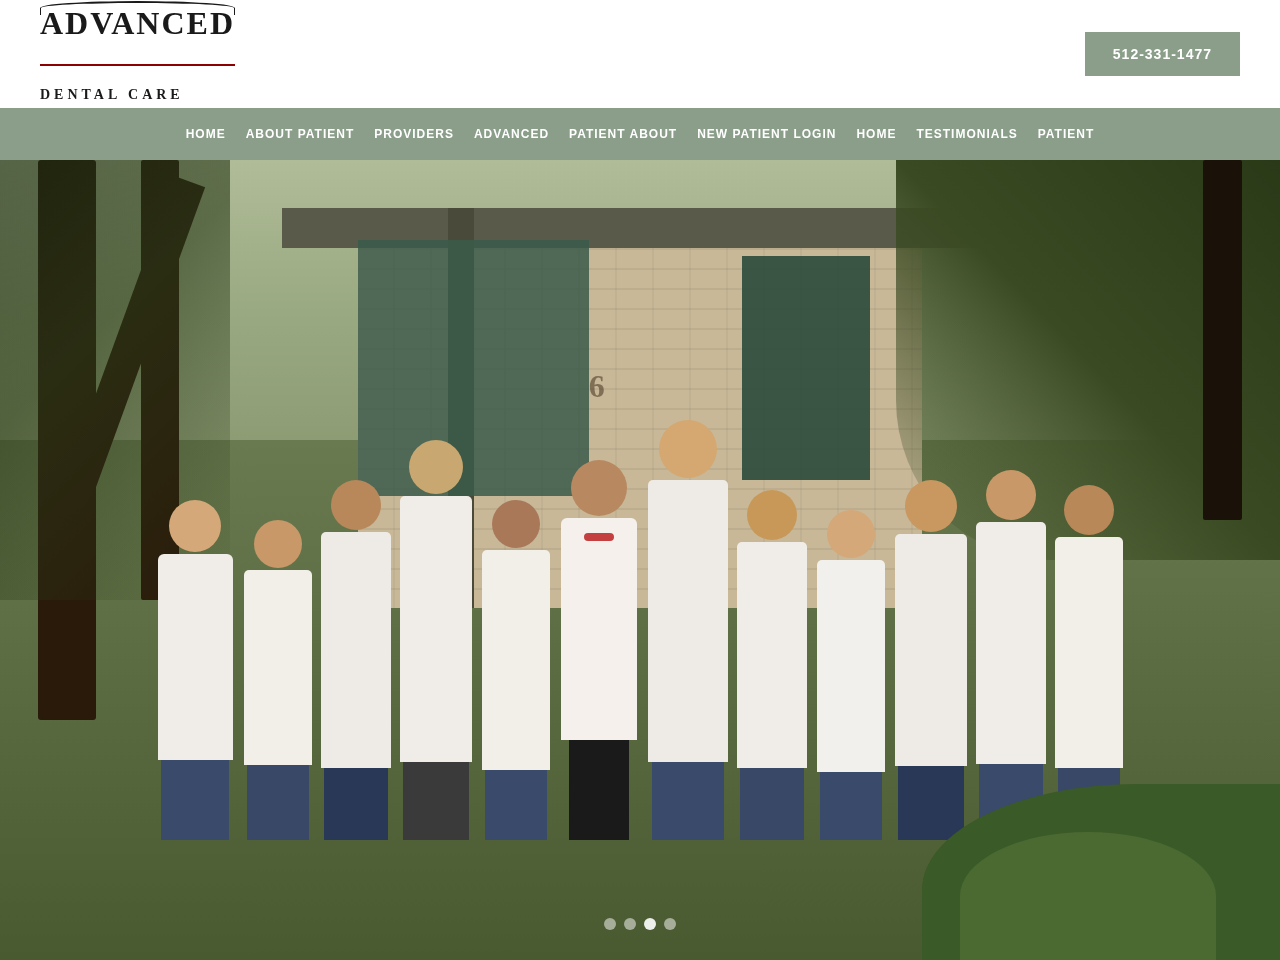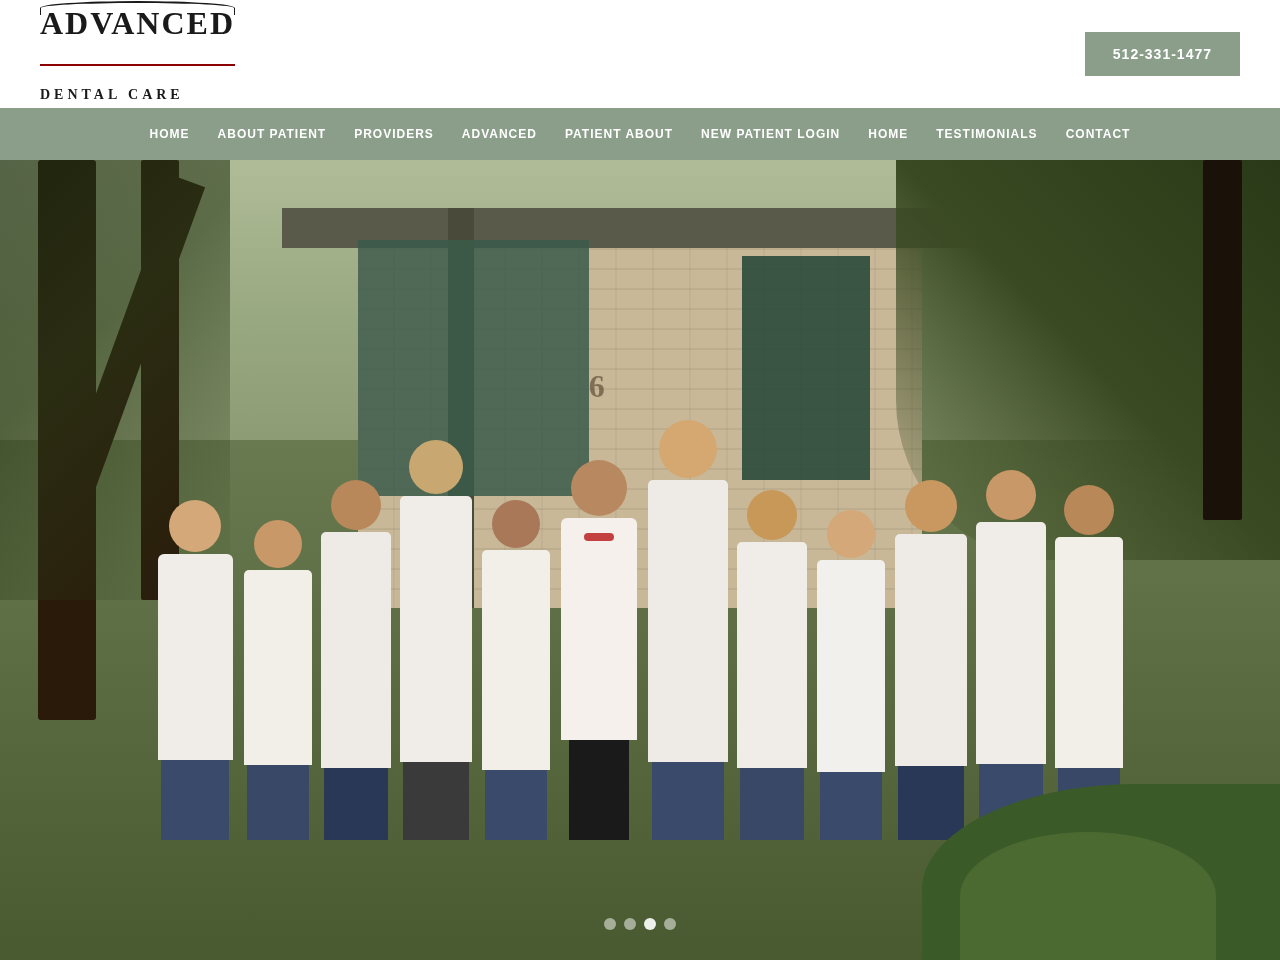--- a/index.html
+++ b/index.html
@@ -57,21 +57,21 @@
       background: #8a9e8a;
       display: flex;
       align-items: center;
       justify-content: center;
       padding: 0 20px;
       height: 52px;
     }
 
     .navbar nav {
       display: flex;
-      gap: 28px;
+      gap: 20px;
       align-items: center;
     }
 
     .nav-item {
       color: #fff;
       text-decoration: none;
       font-size: 12px;
       font-weight: bold;
       letter-spacing: 1px;
       cursor: pointer;
@@ -190,21 +190,21 @@
 <div class="navbar">
   <nav>
     <a class="nav-item">HOME</a>
     <a class="nav-item">ABOUT PATIENT</a>
     <a class="nav-item">PROVIDERS</a>
     <a class="nav-item">ADVANCED</a>
     <a class="nav-item">PATIENT ABOUT</a>
     <a class="nav-item">NEW PATIENT LOGIN</a>
     <a class="nav-item">HOME</a>
     <a class="nav-item">TESTIMONIALS</a>
-    <a class="nav-item">CONTACT</a>
+    <a class="nav-item">PATIENT</a>
   </nav>
 </div>
 
 <div class="hero">
 
   <div class="photo-scene">
 
     <div style="position:absolute;top:0;left:0;right:0;height:40%;background:linear-gradient(to bottom,#b0bc98,#98a880,#8a9870);"></div>
 
     <div style="position:absolute;top:35%;left:0;right:0;bottom:0;background:linear-gradient(to bottom,#6a7a50,#4a5a30);"></div>

